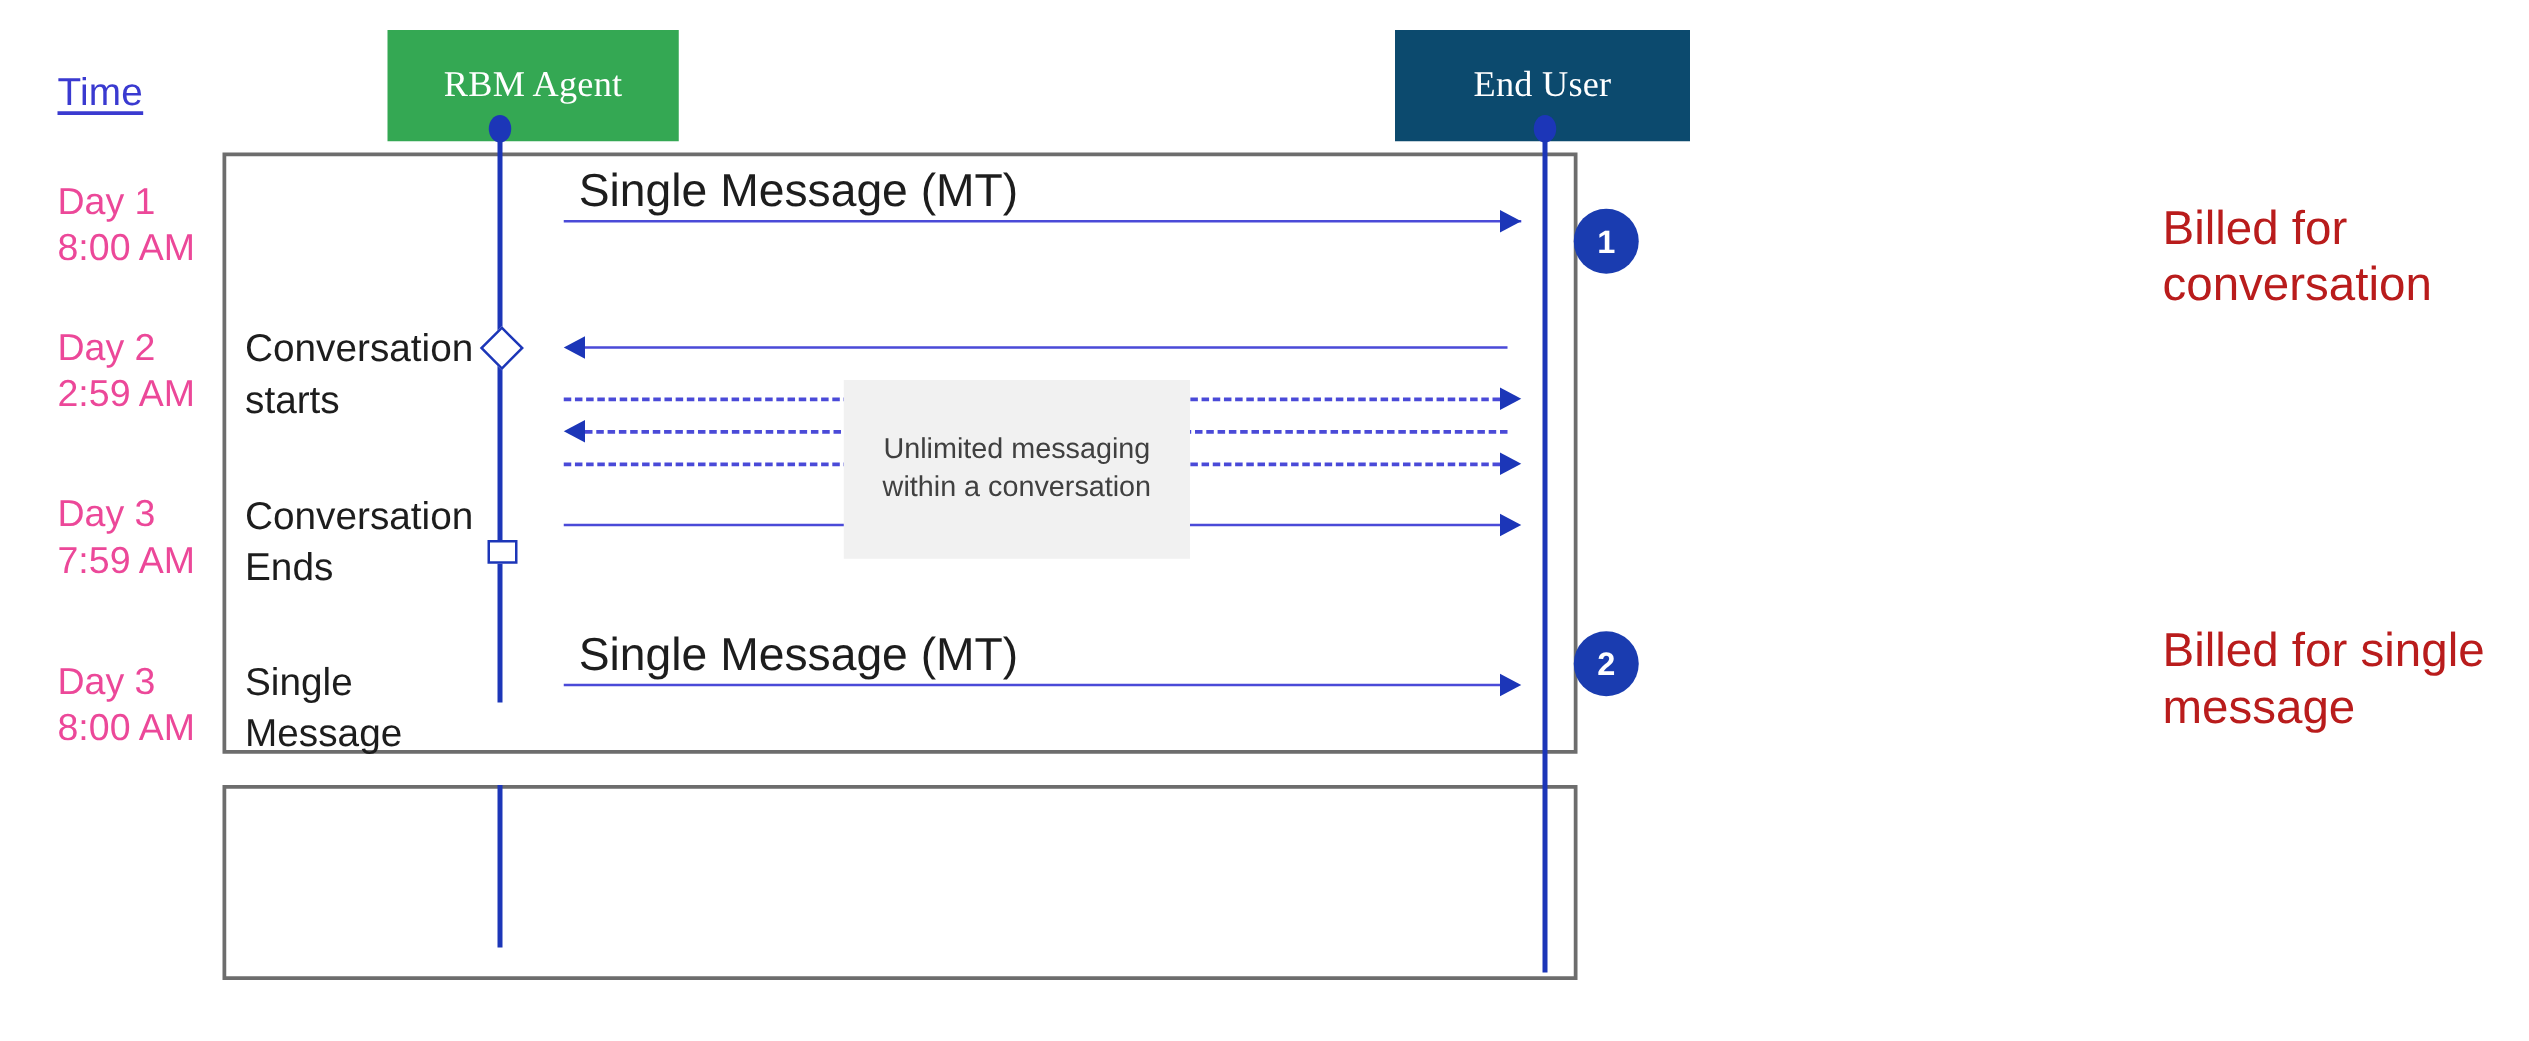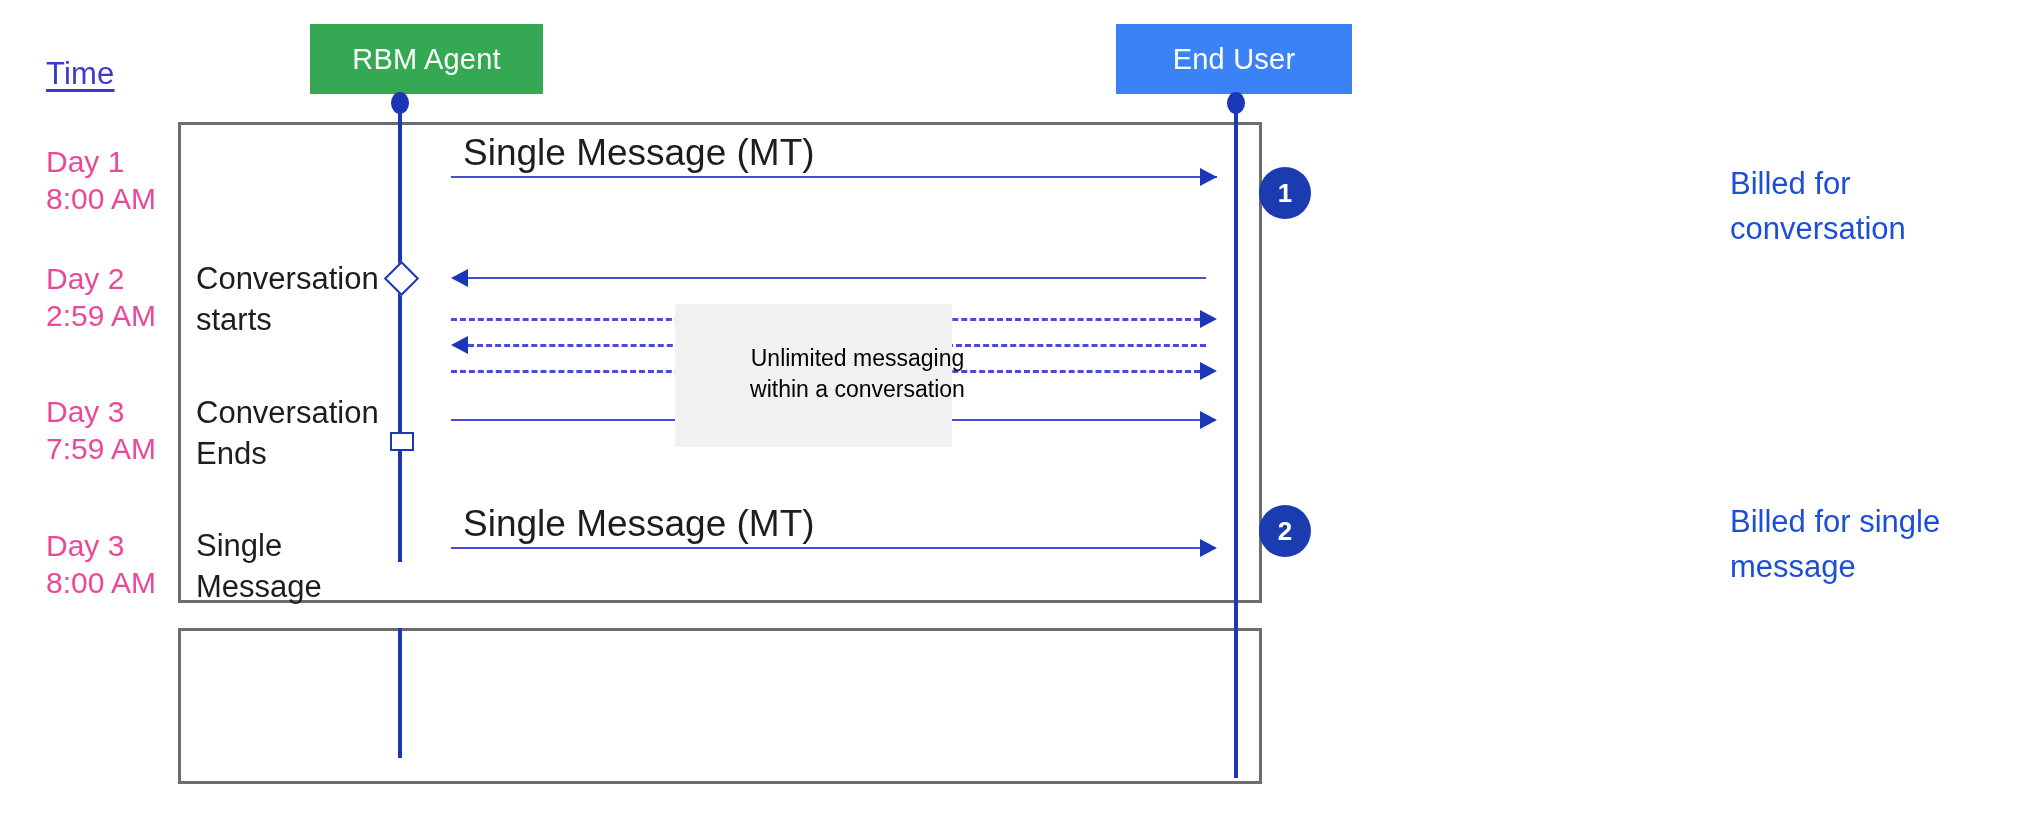--- a/index.html
+++ b/index.html
@@ -7,24 +7,24 @@
        font-family:"Liberation Sans","DejaVu Sans",sans-serif;
        -webkit-font-smoothing:antialiased;}
   .canvas{position:absolute;left:0;top:0;width:2023px;height:833px;}
   .abs{position:absolute;}
 
   
   #time-label{left:46px;top:56px;font-size:31px;color:#3a3ad0;
       text-decoration:underline;text-underline-offset:5px;letter-spacing:.2px;}
 
   
-  .actor-box{height:70px;display:flex;align-items:center;justify-content:center;
-      color:#fff;font-size:29px;letter-spacing:.2px;}
+  .actor-box{height:89px;display:flex;align-items:center;justify-content:center;
+      color:#fff;font-size:29px;letter-spacing:.2px;font-family:Liberation Serif, serif;}
   #actor-rbm{left:310px;top:24px;width:233px;background:#34a853;}
-  #actor-user{left:1116px;top:24px;width:236px;background:#3b82f6;}
+  #actor-user{left:1116px;top:24px;width:236px;background:#0c4a6e;}
 
   
   .lifeline{width:4px;background:#1c36b8;}
   #lifeline-rbm{left:398px;top:96px;height:466px;}
   #lifeline-user{left:1234px;top:96px;height:682px;}
   .lifeline-head{width:18px;height:22px;border-radius:50%;background:#1c36b8;}
   #lifeline-head-rbm{left:391px;top:92px;}
   #lifeline-head-user{left:1227px;top:92px;}
   
   #lifeline-rbm-b{left:398px;top:628px;height:130px;}
@@ -83,29 +83,29 @@
   
   #arrow6-line{left:451px;top:419px;width:749px;}
   #arrow6-head{left:1200px;top:411px;}
   
   #arrow7-line{left:451px;top:547px;width:749px;}
   #arrow7-head{left:1200px;top:539px;}
 
   
   #note-box{left:675px;top:304px;width:277px;height:143px;background:#f1f1f1;}
   #note-text{left:675px;top:343px;width:277px;text-align:center;
-      font-size:23px;color:#000000;line-height:31px;padding-left:44px;}
+      font-size:23px;color:#404040;line-height:31px;}
 
   
   .badge{width:52px;height:52px;border-radius:50%;background:#1a3cb0;color:#fff;
       display:flex;align-items:center;justify-content:center;
       font-size:26px;font-weight:bold;}
   #badge-1{left:1259px;top:167px;}
   #badge-2{left:1259px;top:505px;}
-  .billing-caption{font-size:31px;color:#1d4ed8;line-height:45px;}
+  .billing-caption{font-size:38px;color:#b91c1c;line-height:45px;}
   #caption-1{left:1730px;top:161px;width:290px;}
   #caption-2{left:1730px;top:499px;width:300px;}
 </style>
 </head>
 <body>
 
 <div class="canvas">
 
   <div class="abs" id="time-label">Time</div>
 

